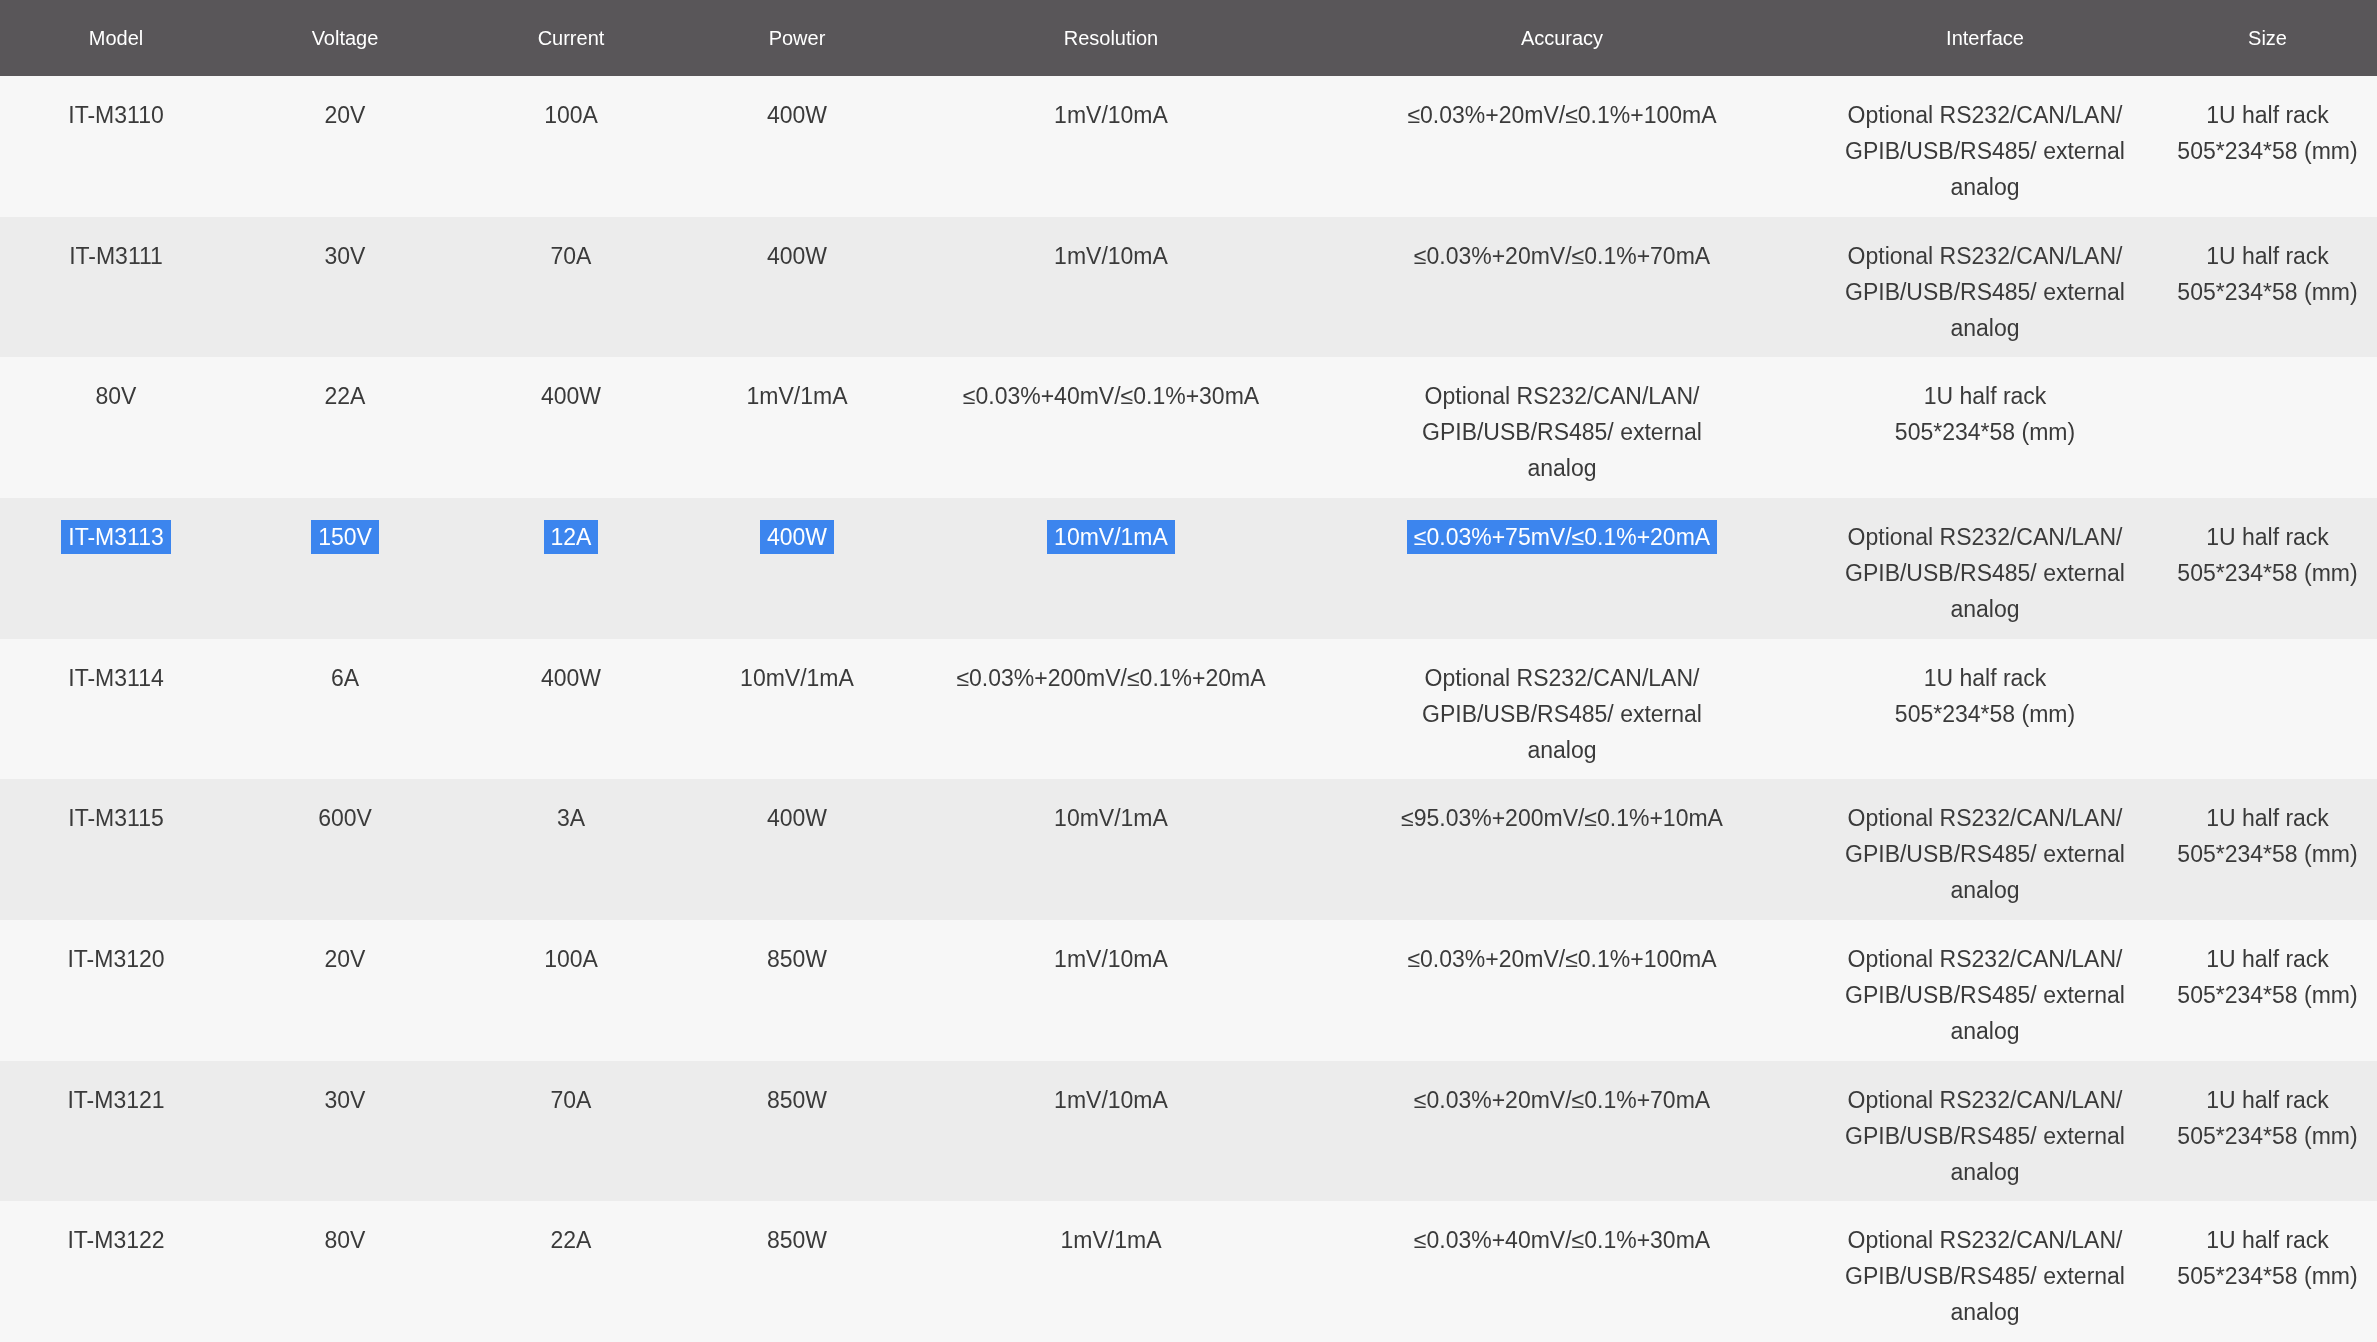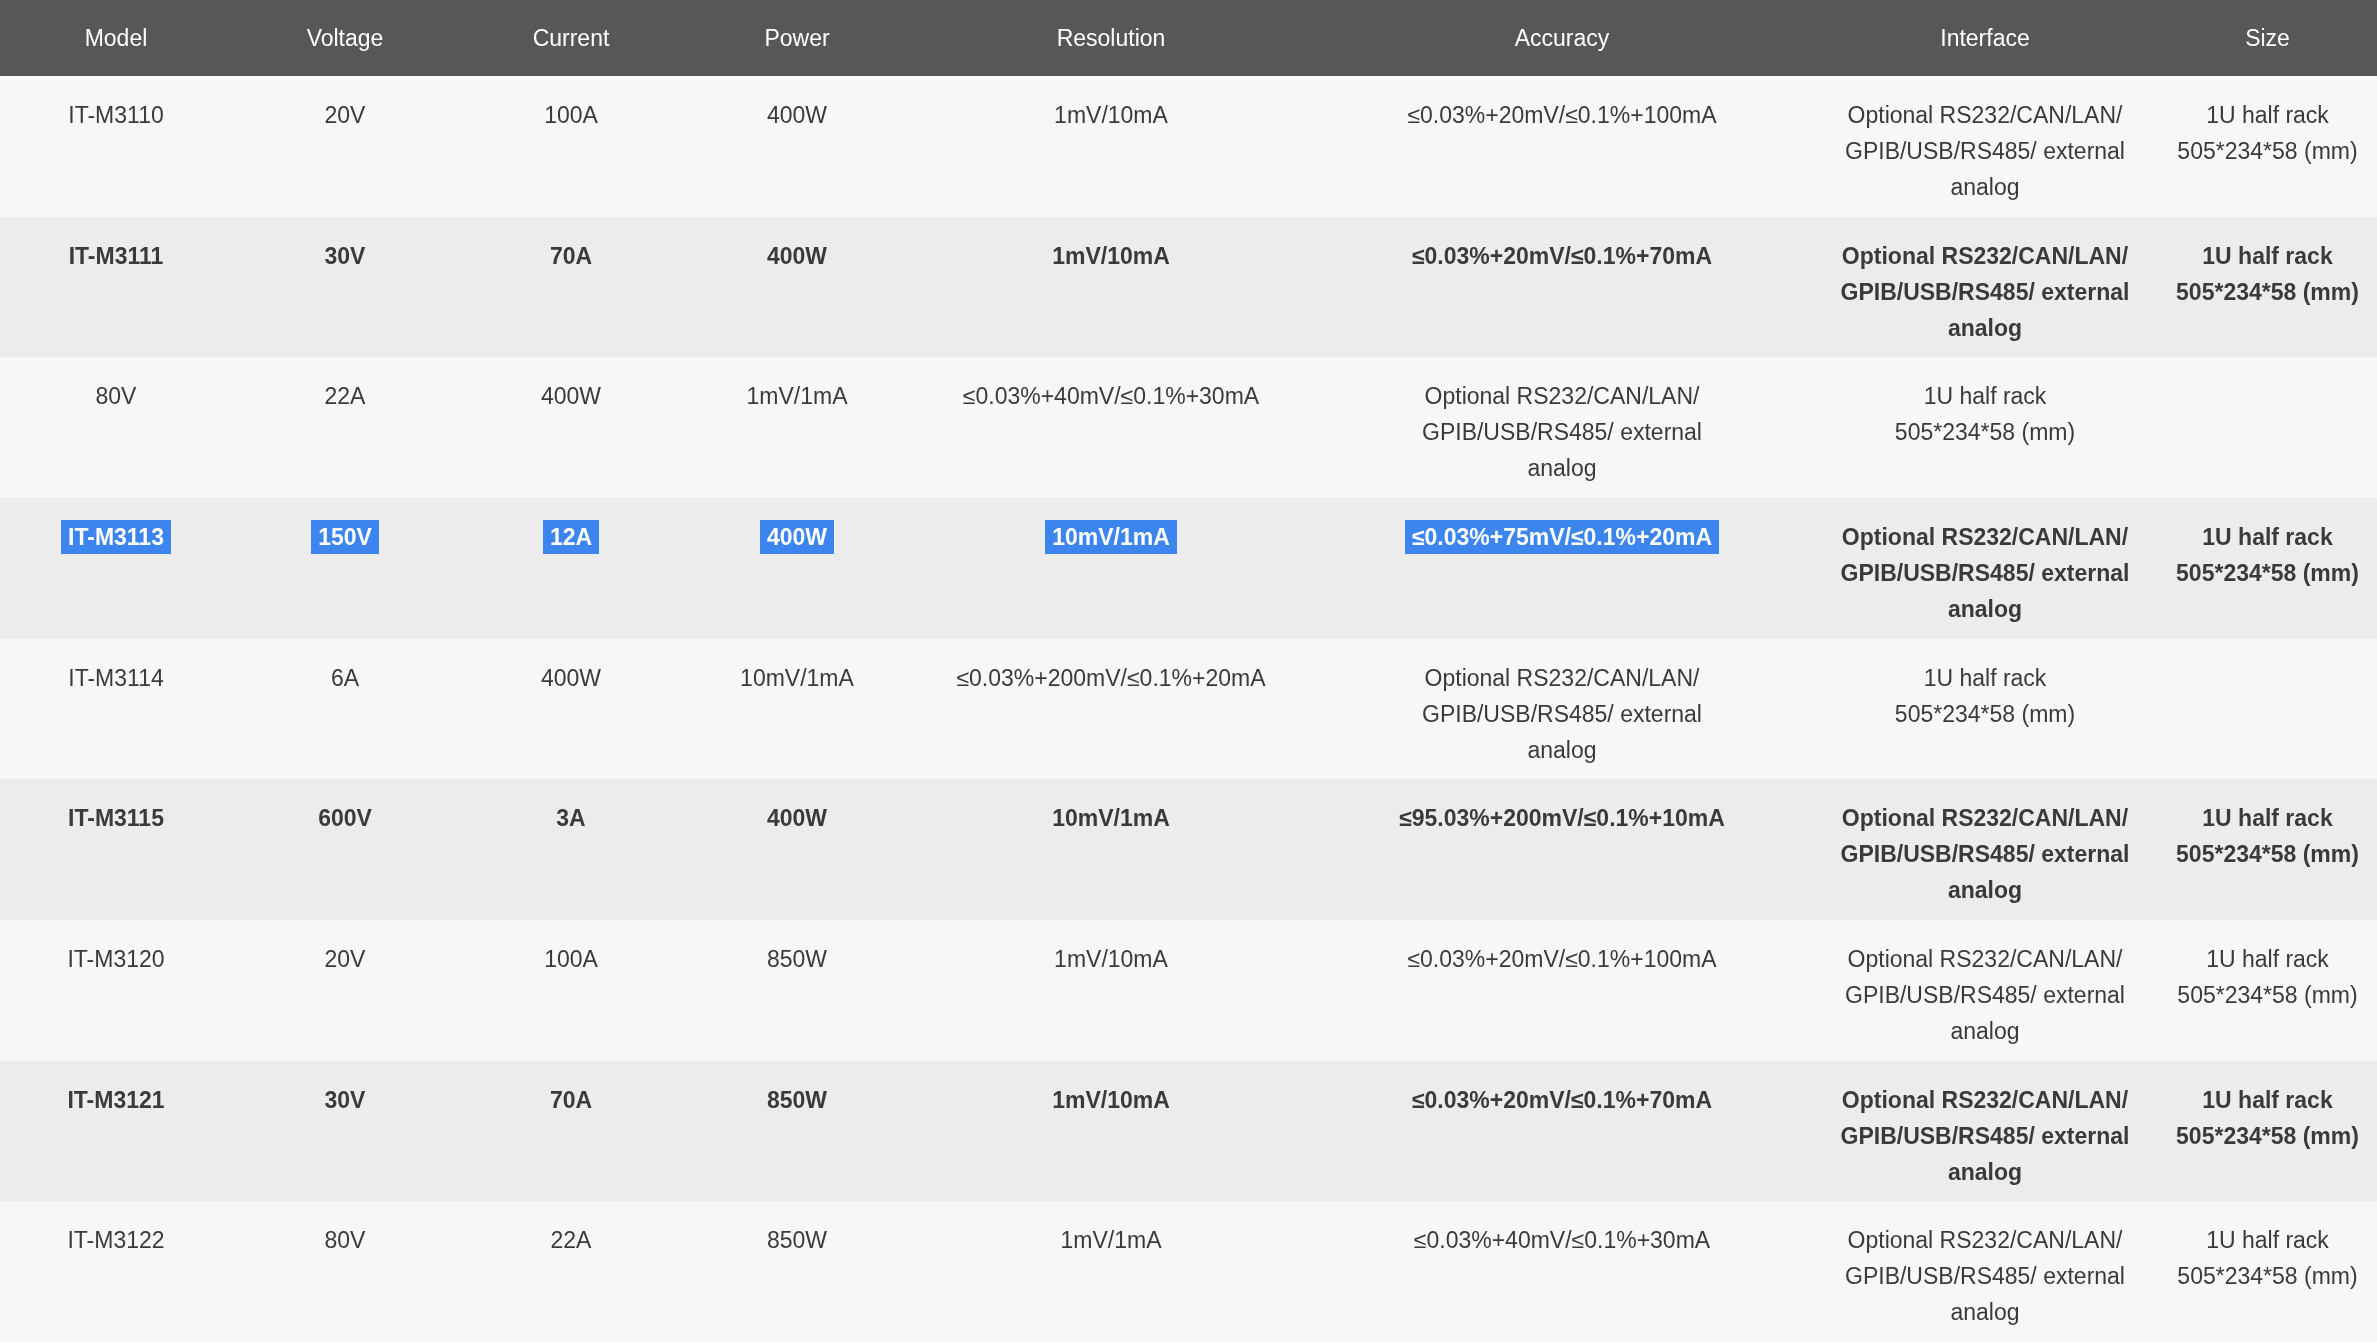--- a/index.html
+++ b/index.html
@@ -23,28 +23,28 @@
     grid-template-columns:232px 226px 226px 226px 402px 500px 346px 219px;
   }
   .spec-table{width:2377px;height:1342px;display:flex;flex-direction:column;}
   .header-row{
     background:var(--header-bg);
     height:76px;flex:0 0 76px;
     align-items:center;
   }
   .hcell{
     color:var(--header-text);
-    font-size:23px;
+    font-size:20px;
     text-align:center;
     white-space:nowrap;
   }
   .tbody{flex:1 1 auto;display:flex;flex-direction:column;border-radius:26px;}
   .row{flex:1 1 140px;min-height:140px;}
   .row.odd{background:var(--row-odd-bg);}
-  .row.even{background:var(--row-even-bg);font-weight:bold;}
+  .row.even{background:var(--row-even-bg);}
   .cell{
     padding-top:21px;
     font-size:23px;
     line-height:36px;
     text-align:center;
     white-space:nowrap;
   }
   .cell .line{line-height:36px;}
   .val{display:inline;}
   .val.sel{

